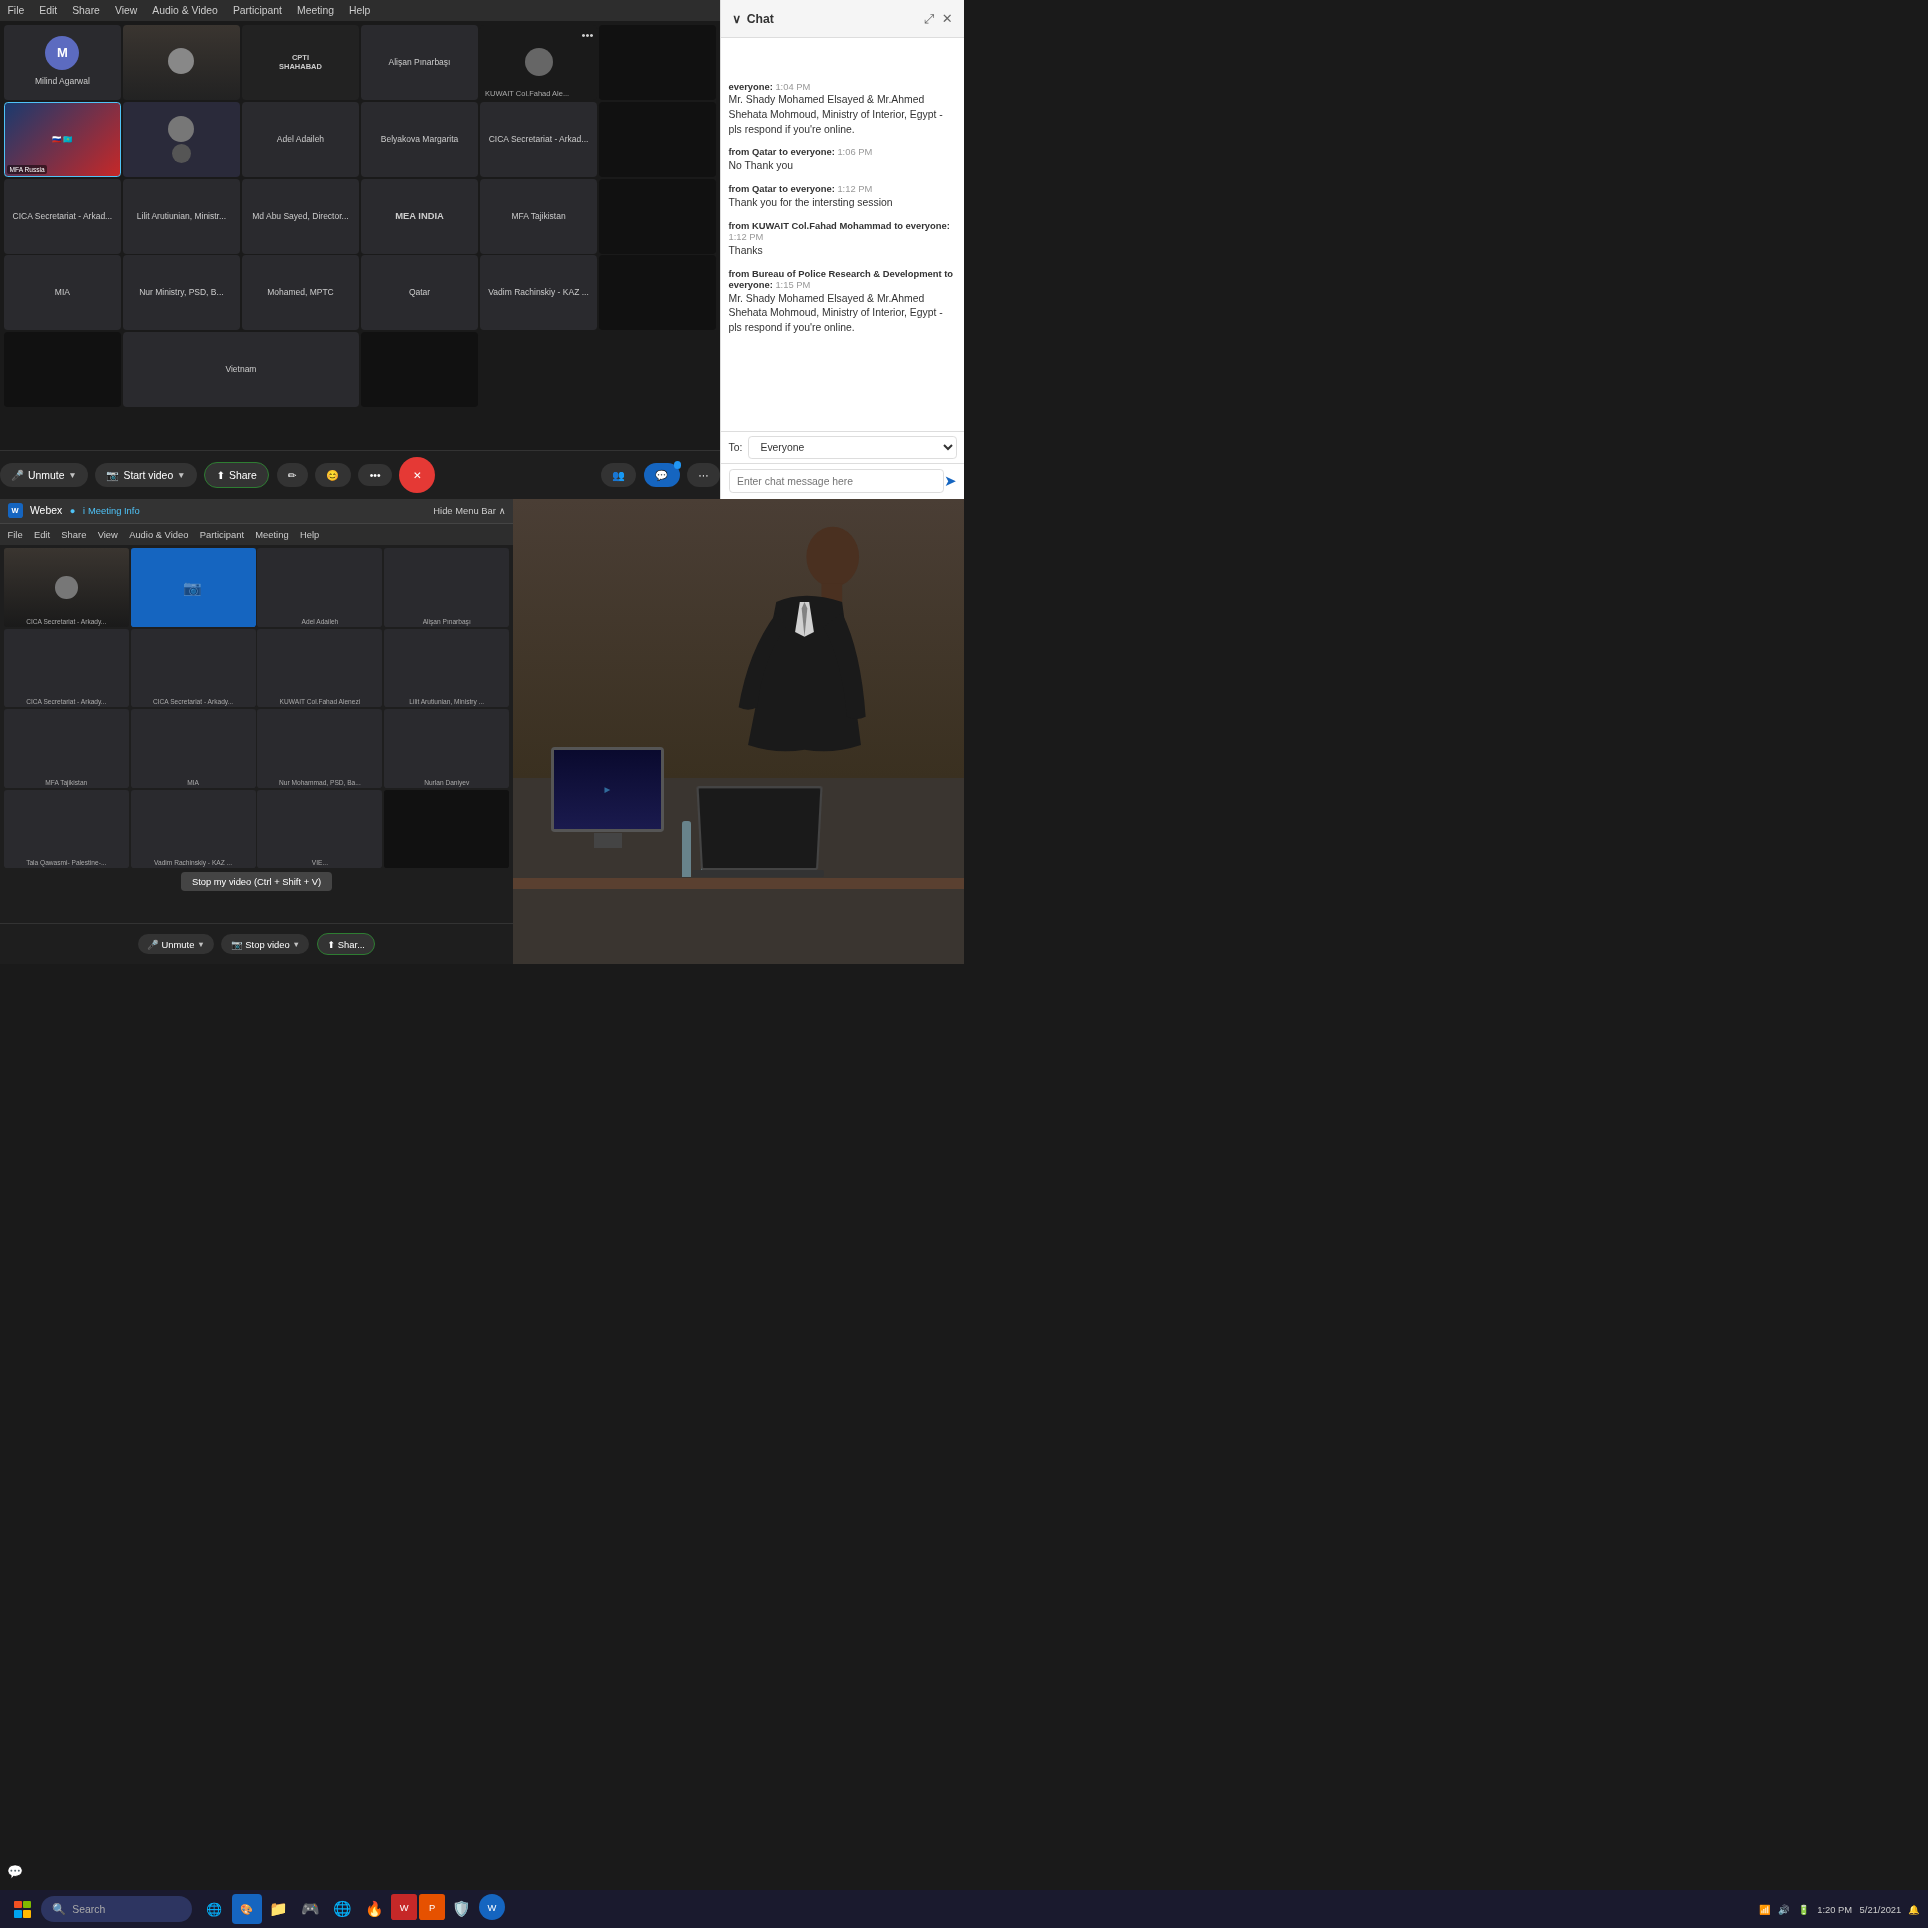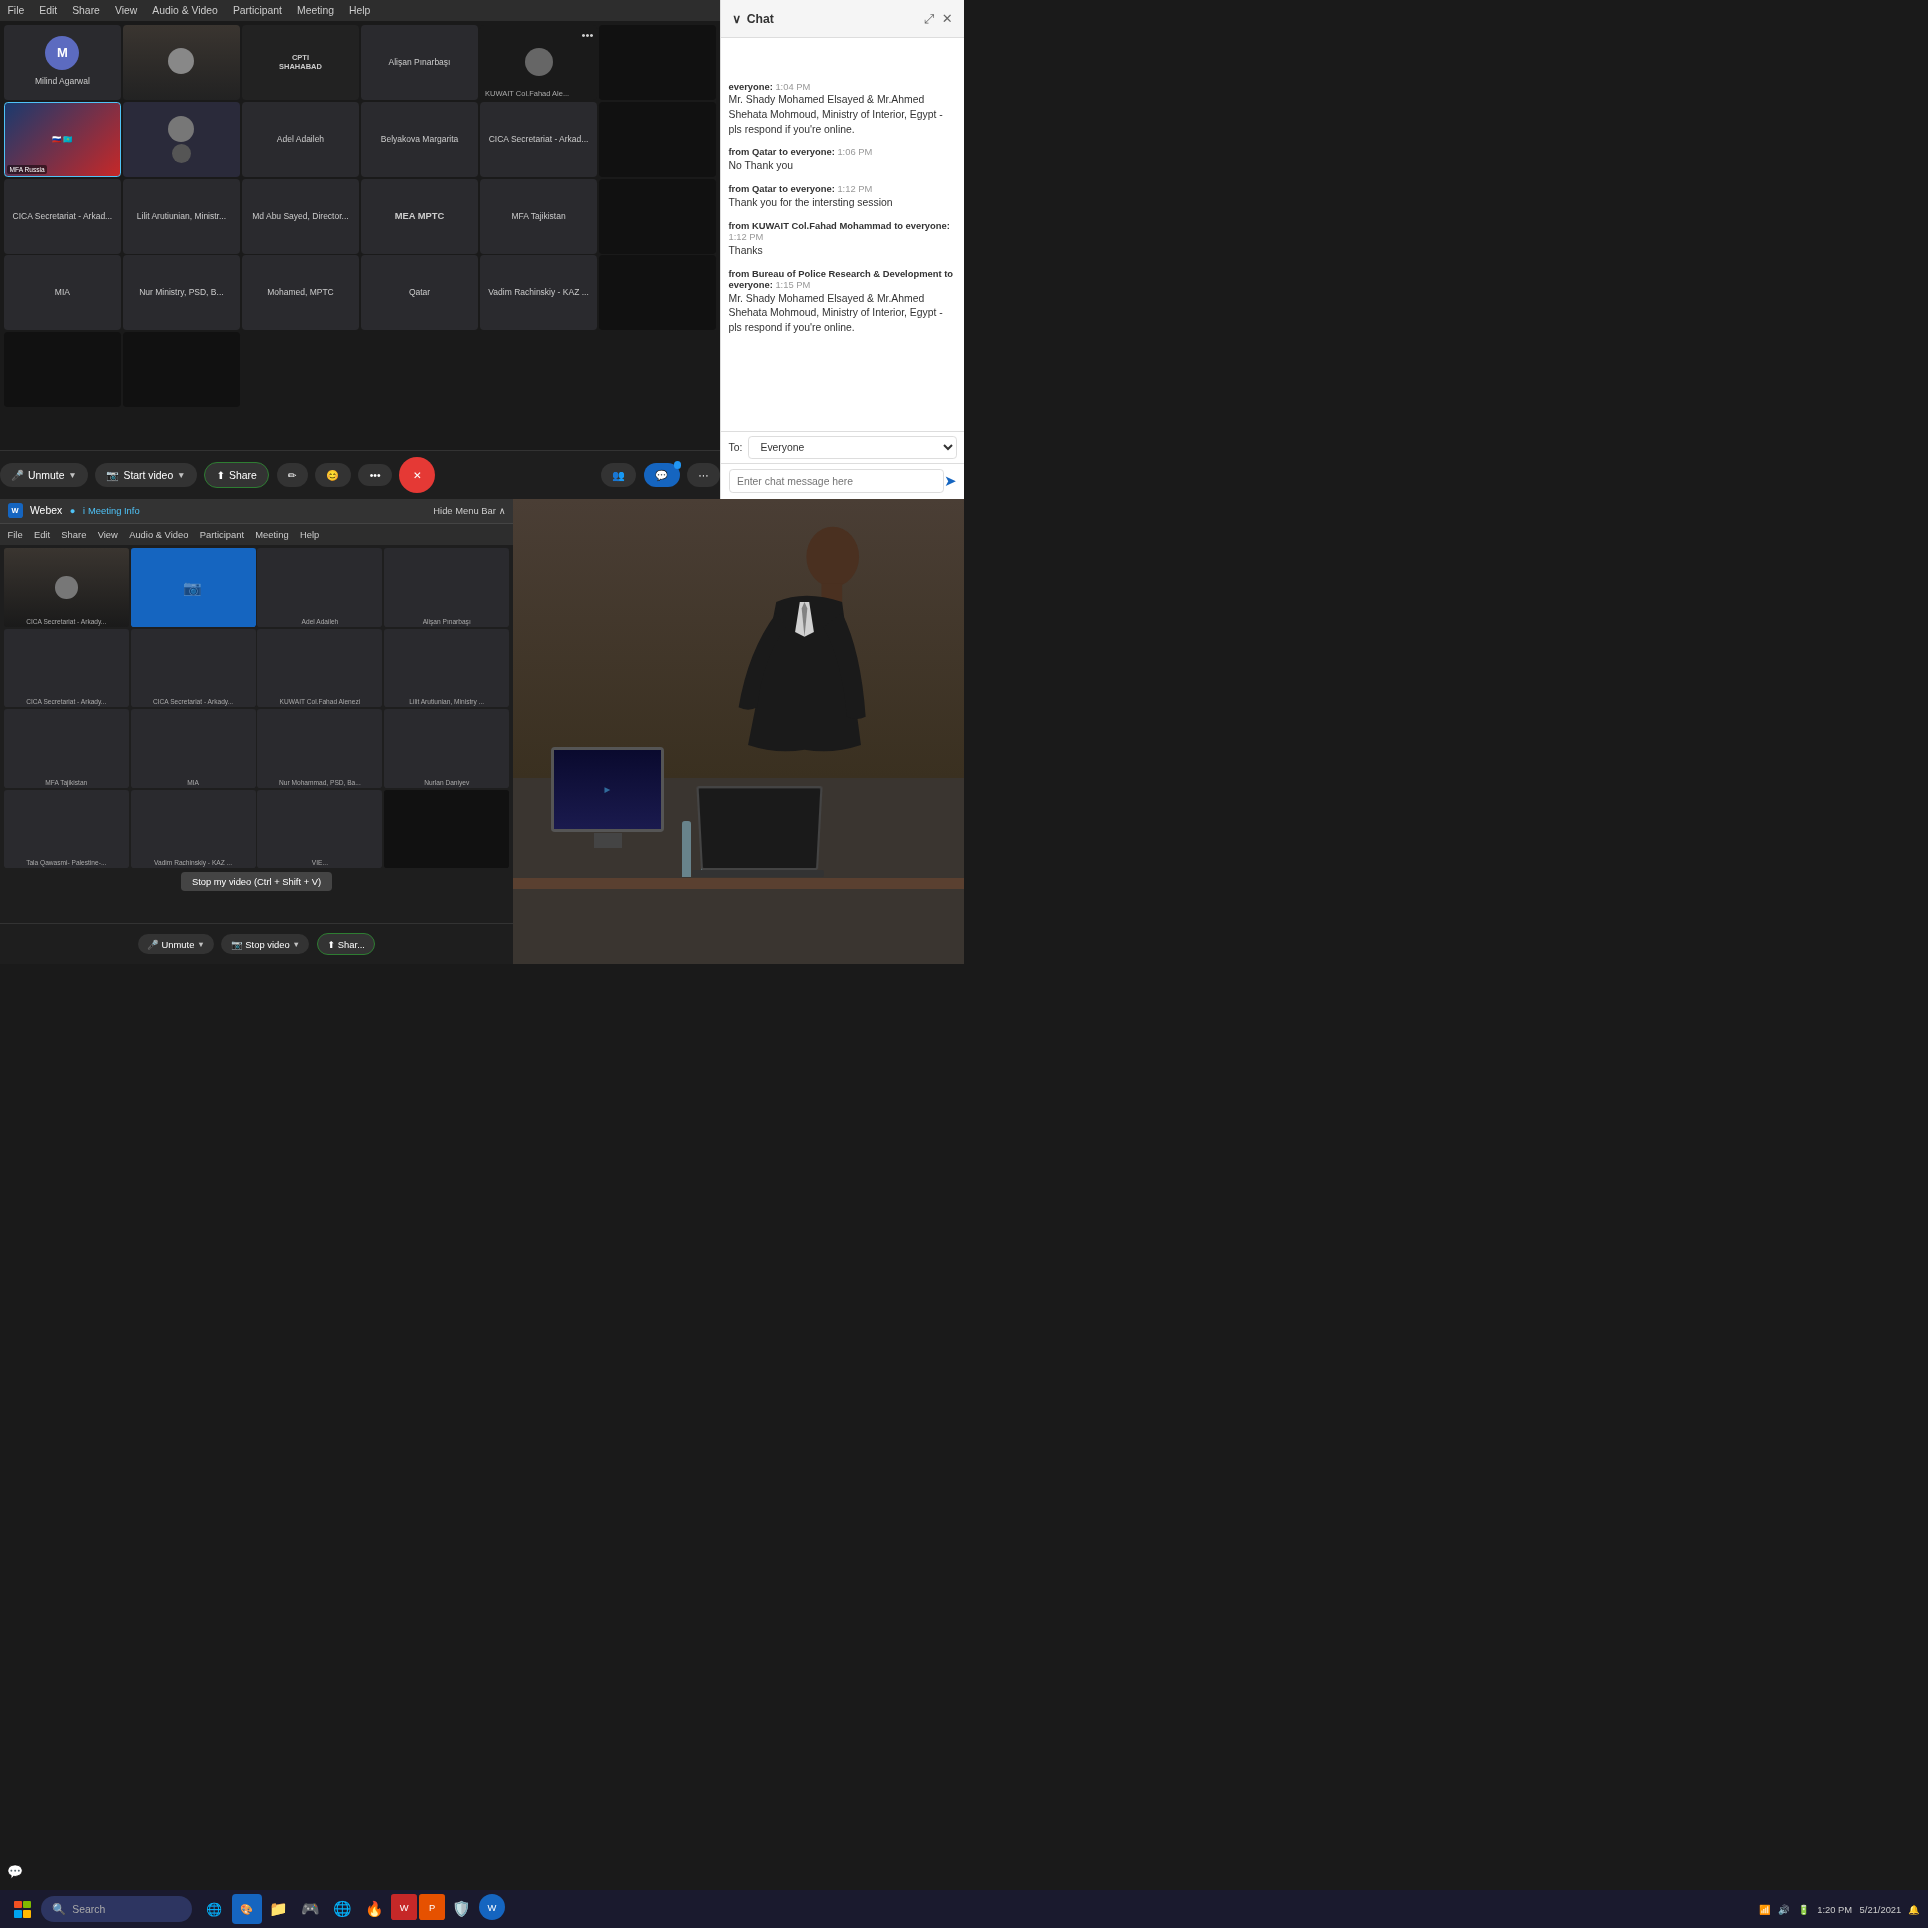--- a/index.html
+++ b/index.html
@@ -653,21 +653,21 @@
       <div class="video-tile">
         <div class="tile-label">CICA Secretariat - Arkad...</div>
       </div>
       <div class="video-tile">
         <div class="tile-label">Lilit Arutiunian, Ministr...</div>
       </div>
       <div class="video-tile">
         <div class="tile-label">Md Abu Sayed, Director...</div>
       </div>
       <div class="video-tile">
-        <div class="tile-label" style="font-size:9.4px;font-weight:600;">MEA MPTC</div>
+        <div class="tile-label" style="font-size:9.4px;font-weight:600;">MEA INDIA</div>
       </div>
       <div class="video-tile">
         <div class="tile-label">MFA Tajikistan</div>
       </div>
       <div class="video-tile" style="background:#111;"></div>
 
       <div class="video-tile">
         <div class="tile-label">MIA</div>
       </div>
       <div class="video-tile">
@@ -678,20 +678,23 @@
       </div>
       <div class="video-tile">
         <div class="tile-label">Qatar</div>
       </div>
       <div class="video-tile">
         <div class="tile-label">Vadim Rachinskiy - KAZ ...</div>
       </div>
       <div class="video-tile" style="background:#111;"></div>
 
       <div class="video-tile" style="background:#111;"></div>
+      <div class="video-tile" style="grid-column: span 2;">
+        <div class="tile-label">Vietnam</div>
+      </div>
       <div class="video-tile" style="background:#111;"></div>
     </div>
 
     <div class="meeting-toolbar">
       <button class="toolbar-btn">
         <span>🎤</span>
         <span>Unmute</span>
         <span class="caret">▼</span>
       </button>
       <button class="toolbar-btn">

